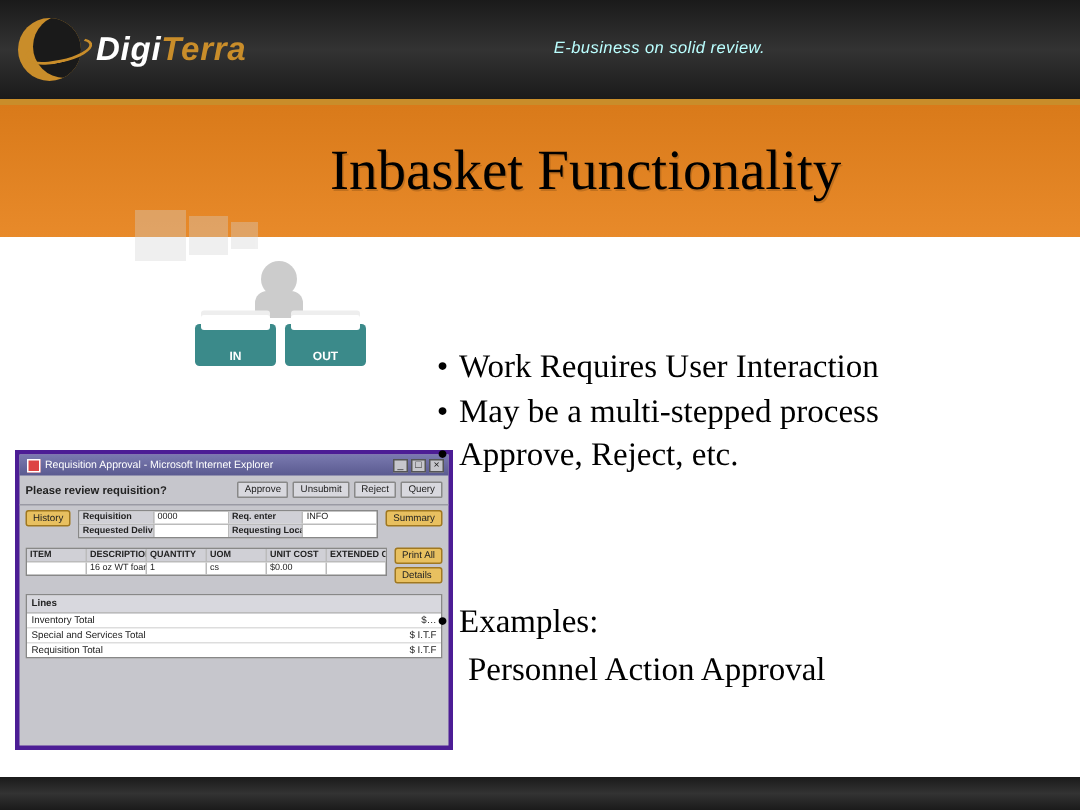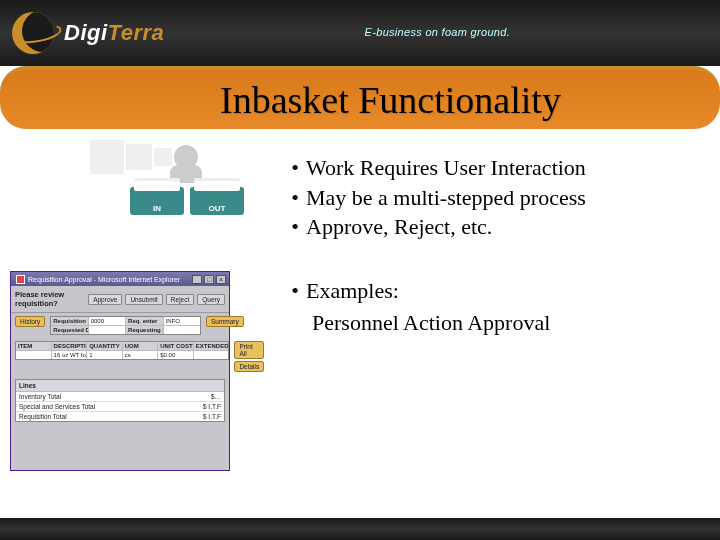--- a/index.html
+++ b/index.html
@@ -66,27 +66,26 @@
     position: absolute;
     right: 210px;
     top: 26px;
     font-family: Arial, sans-serif;
     font-size: 11px;
     font-style: italic;
     color: #bff;
     letter-spacing: 0.3px;
   }
   .orange-band {
-    height: 63px;
+    height: 92px;
     background: linear-gradient(to bottom, #d97a1a 0%, #e88a2a 100%);
     border-top: 4px solid #c98d2a;
     display: flex;
     align-items: center;
     padding-left: 220px;
-    border-radius: 26px;
   }
   .slide-title {
     font-size: 38px;
     color: #000;
     font-weight: normal;
     text-shadow: 1px 1px 0 rgba(0,0,0,0.15);
   }
   .content {
     display: flex;
     padding: 18px 10px 0 10px;
@@ -145,23 +144,23 @@
     position:absolute;
     top:-6px; left:4px;
     width:46px; height:10px;
     background:#fff;
     border-radius:2px;
     box-shadow: 0 -3px 0 #eee;
   }
 
   
   .app-window {
-    width: 220px;
+    width: 292px;
     height: 200px;
-    border: 1px solid #4c1d95;
+    border: 3px solid #4c1d95;
     background: #c6c6cc;
     font-family: Tahoma, Arial, sans-serif;
     font-size: 7px;
     color: #222;
     display: flex;
     flex-direction: column;
   }
   .titlebar {
     height: 14px;
     background: linear-gradient(#7a7ab0,#5a5a90);
@@ -204,21 +203,21 @@
   .trow{display:flex;justify-content:space-between;padding:1px 3px;border-bottom:1px solid #ddd;}
   .trow:last-child{border-bottom:none;}
 
   
   .right-col {
     flex: 1;
     font-size: 22px;
     line-height: 1.35;
     padding-top: 6px;
   }
-  .bullets, .bullets-sub { list-style: none; }
+  .bullets, .bullets-sub { list-style: none; margin-top: 47px; }
   .bullets > li::before {
     content: "•";
     display: inline-block;
     width: 22px;
     text-align: center;
   }
   .bullets-sub { padding-left: 28px; margin-top: 2px; }
 
   .footer-strip{
     position:absolute;left:0;bottom:0;width:100%;height:22px;
@@ -242,21 +241,21 @@
 <div class="header">
   <div class="logo-wrap">
     <div class="logo-mark">
       <div class="crescent"></div>
         <div class="orbit"></div>
     </div>
     <div class="logo-text">
       <span>Digi</span><span class="accent">Terra</span>
     </div>
   </div>
-  <div class="tagline">E-business on foam ground.</div>
+  <div class="tagline">E-business on solid review.</div>
 </div>
 
 <div class="orange-band">
   <div class="slide-title">Inbasket Functionality</div>
 </div>
 
 <div class="motif">
     <span></span>
     <span></span>
     <span></span>

